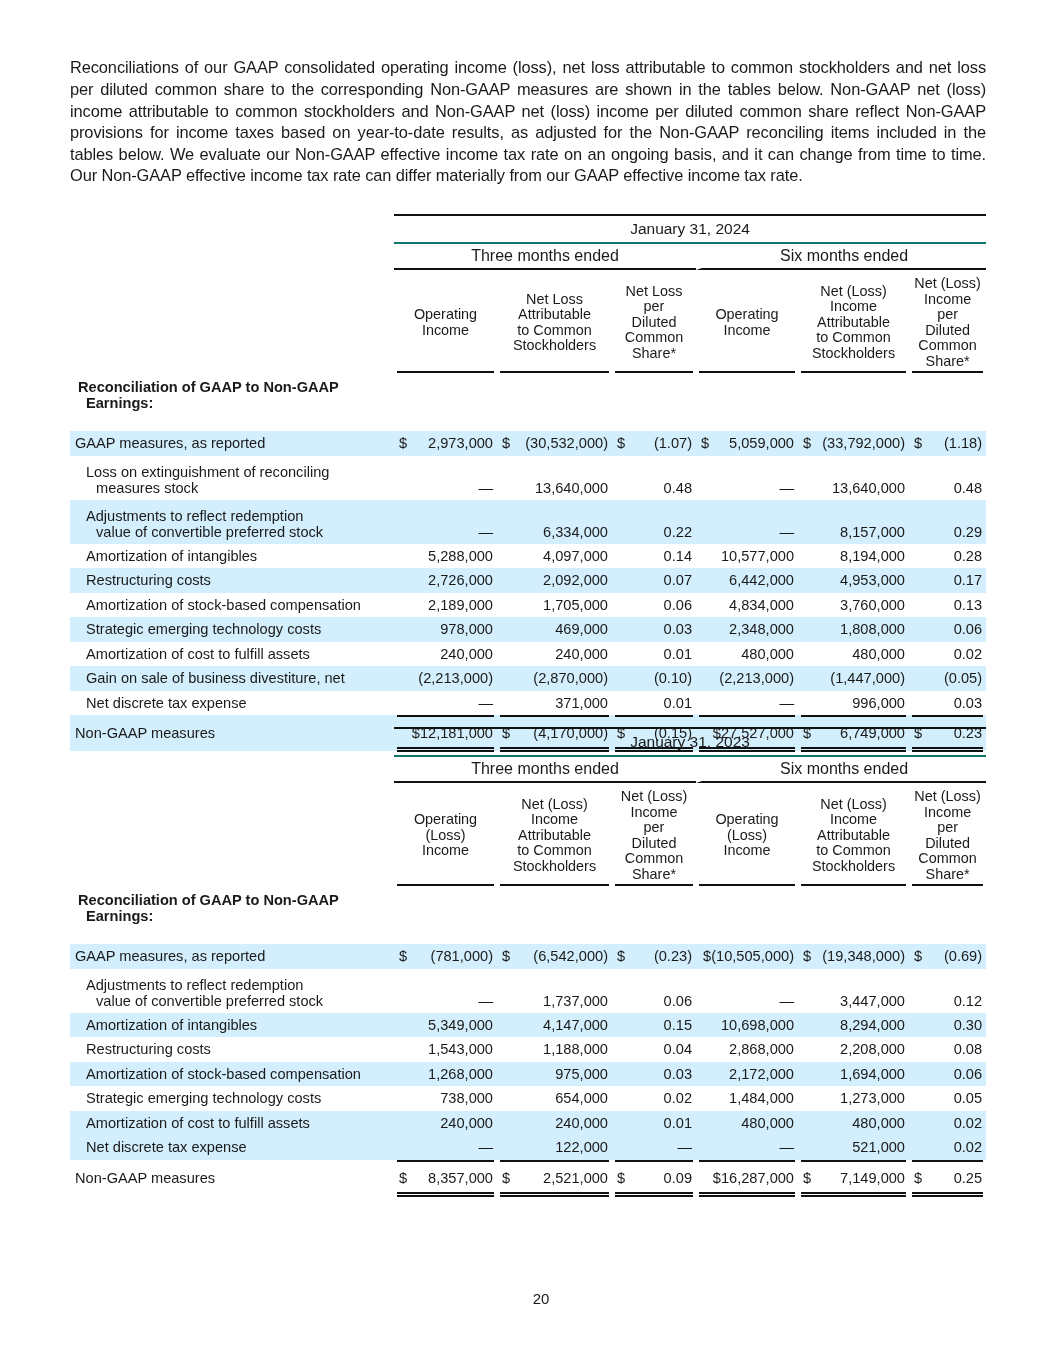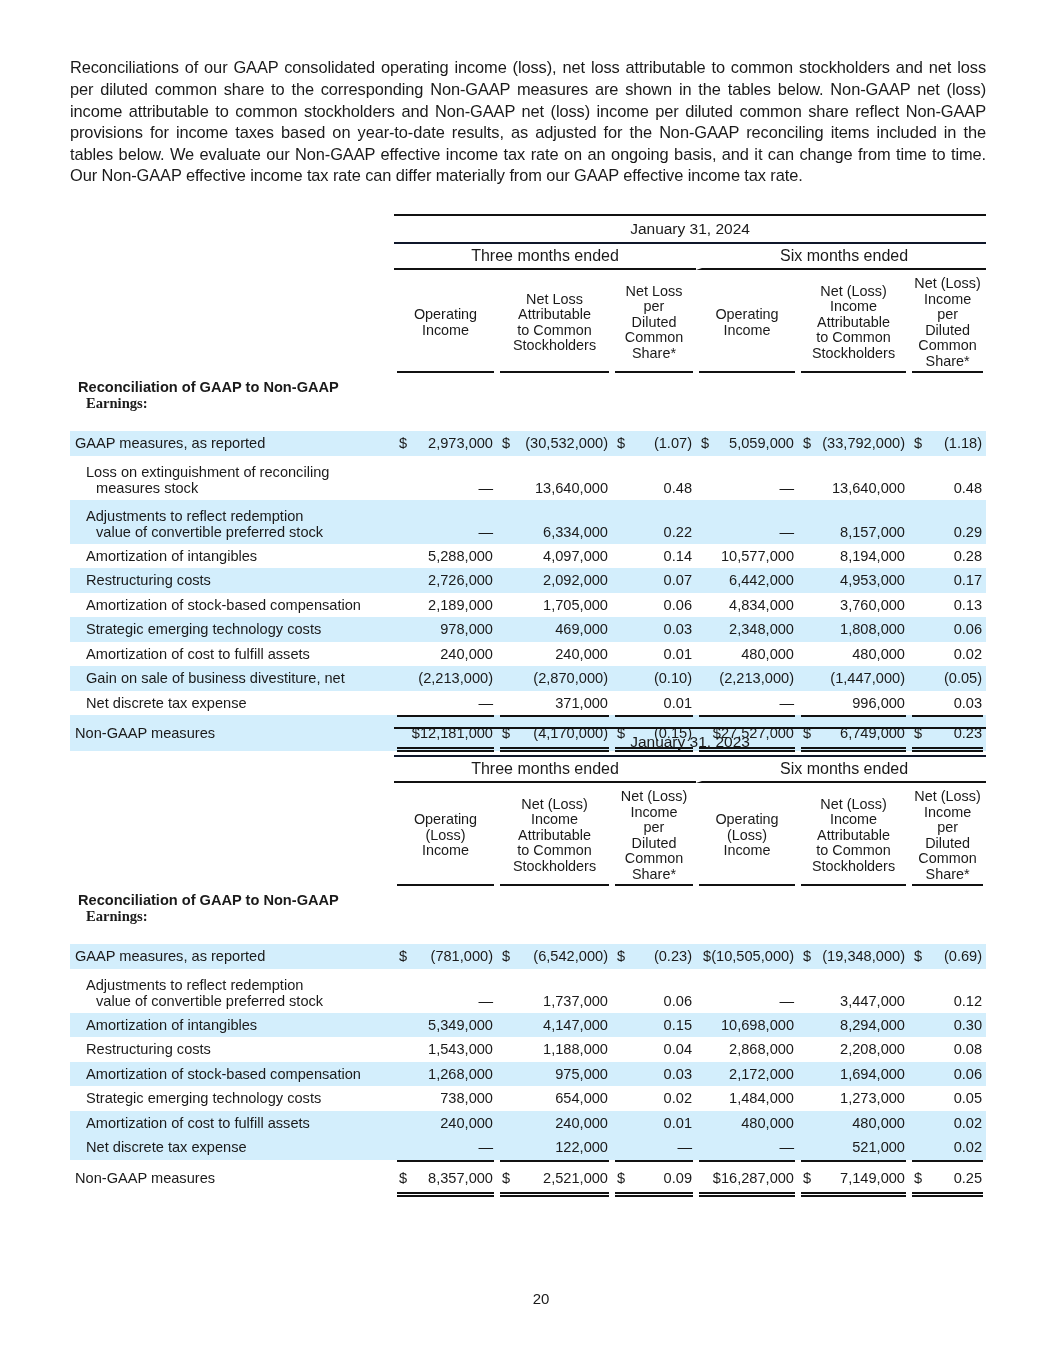--- a/index.html
+++ b/index.html
@@ -23,37 +23,37 @@
   .recon col.c-label { width: 324px; }
   .recon col.c1 { width: 103px; }
   .recon col.c2 { width: 115px; }
   .recon col.c3 { width: 84px; }
   .recon col.c4 { width: 102px; }
   .recon col.c5 { width: 111px; }
   .recon col.c6 { width: 77px; }
 
   .hdr-period td.period {
     text-align: center; font-size: 15.5px; height: 26px; vertical-align: middle;
-    border-top: 2px solid #111; border-bottom: 2px solid #0f172a;
+    border-top: 2px solid #111; border-bottom: 2px solid #0f766e;
   }
   .hdr-range td { height: 24px; vertical-align: middle; text-align: center; font-size: 16px; }
   .hdr-range td.range { border-bottom: 2px solid #111; }
   .hdr-cols td.colh {
     text-align: center; vertical-align: middle; line-height: 15.5px;
     font-size: 14.4px; white-space: normal; padding: 6px 0 4px;
   }
   .underline-cell { position: relative; }
   .underline-cell::after {
     content: ""; position: absolute; left: 3px; right: 3px; bottom: 0; height: 2px; background: #111;
   }
   .section-title td.title {
     font-weight: bold; font-size: 14.6px; line-height: 16px; padding: 6px 0 20px 8px;
     white-space: normal;
   }
-  .section-title td.title .second { padding-left: 8px; display: block; font-family: Liberation Serif, serif; }
+  .section-title td.title .second { padding-left: 8px; display: block; }
   tr.row td { height: 24.5px; vertical-align: middle; }
   tr.row.tall td { height: 40px; vertical-align: bottom; padding-bottom: 4px; }
   tr.row.shade td { background: #d3eefc; }
   td.lbl { padding-left: 16px !important; line-height: 16px; white-space: normal; }
   td.lbl.top { padding-left: 5px !important; margin-left: 44px; }
   td.lbl .cont { display: block; padding-left: 10px; }
   td.num { text-align: right; padding-right: 4px !important; position: relative; }
   td.num .cur { position: absolute; left: 5px; }
   tr.total td.num { }
   tr.total td.num::before {

